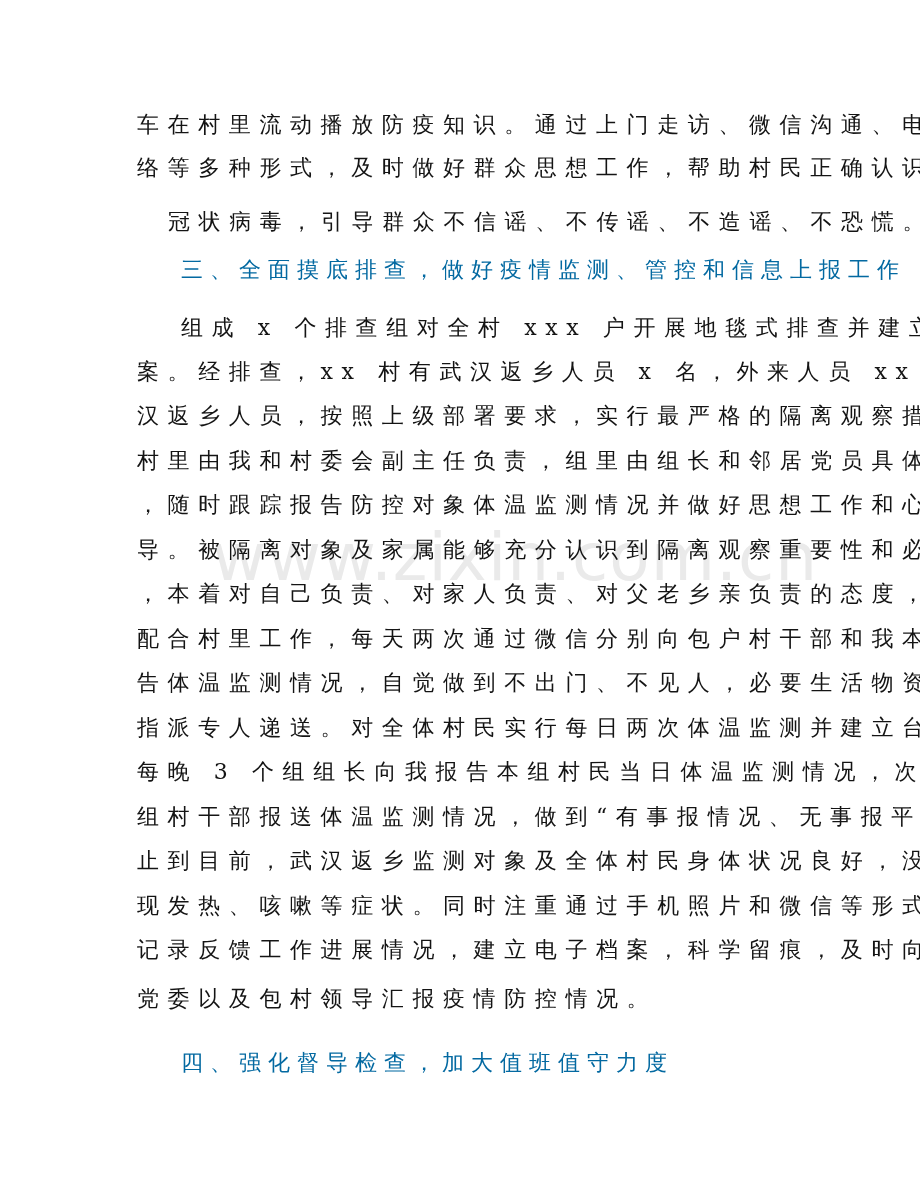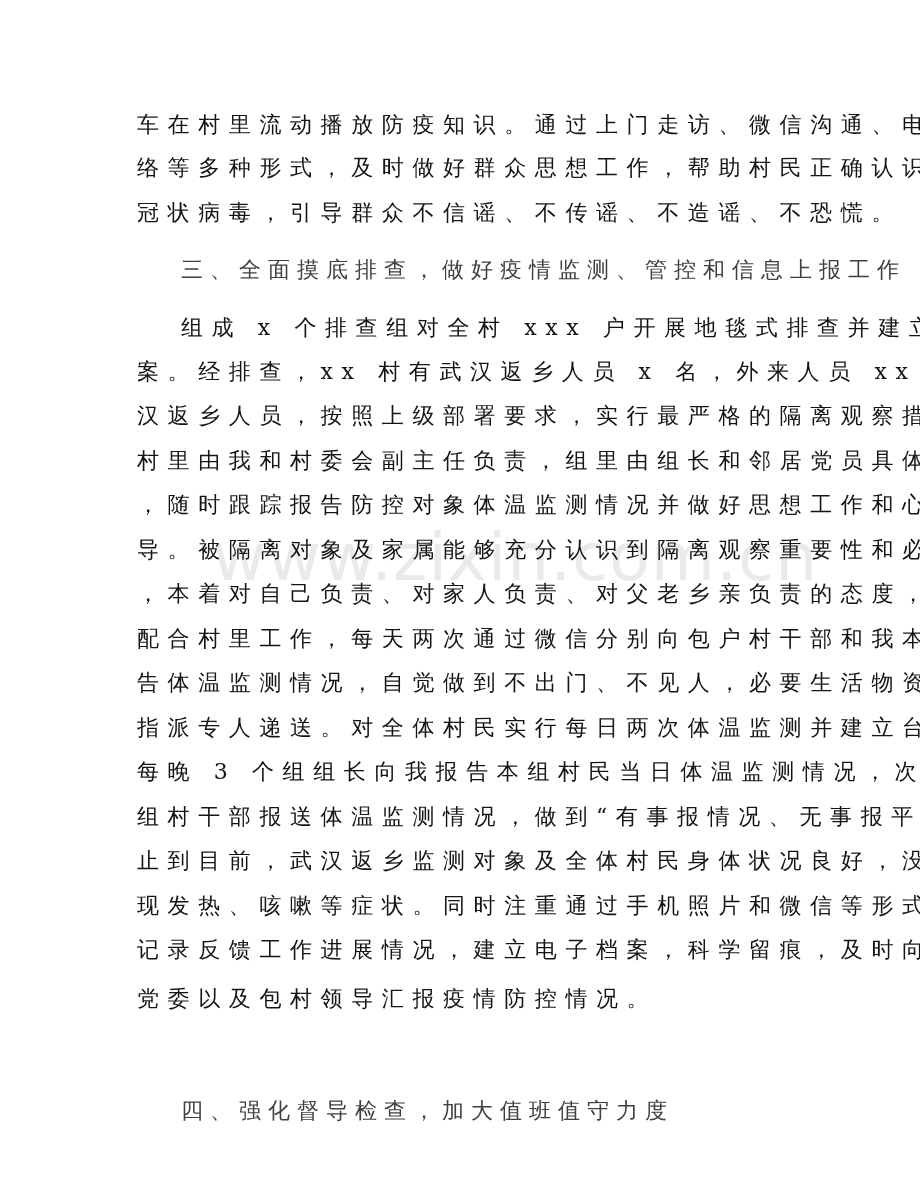--- a/index.html
+++ b/index.html
@@ -38,21 +38,21 @@
       left: 181px;
     }
     .heading {
       position: absolute;
       left: 181px;
       height: 30px;
       font-size: 22px;
       line-height: 30px;
       letter-spacing: 7px;
       white-space: nowrap;
-      color: #404040;
+      color: #0369a1;
     }
     .watermark {
       position: absolute;
       left: 212px;
       top: 522px;
       width: 500px;
       height: 72px;
       font-family: "DejaVu Sans", "Liberation Sans", sans-serif;
       font-size: 66px;
       line-height: 72px;
@@ -77,21 +77,21 @@
 
 <div class="page">
 
   <div class="watermark">www.zixin.com.cn</div>
 
   <div class="text-layer">
 
     <div>
       <div class="line" style="top:110px;">车在村里流动播放防疫知识。通过上门走访、微信沟通、电话联</div>
       <div class="line" style="top:153px;">络等多种形式，及时做好群众思想工作，帮助村民正确认识新型</div>
-      <div class="line" style="top:198px;">冠状病毒，引导群众不信谣、不传谣、不造谣、不恐慌。</div>
+      <div class="line" style="top:207px;margin-left:31px;">冠状病毒，引导群众不信谣、不传谣、不造谣、不恐慌。</div>
     </div>
 
     <div class="heading" style="top:255px;">三、全面摸底排查，做好疫情监测、管控和信息上报工作</div>
 
     <div>
       <div class="line indent" style="top:313px;">组成 x 个排查组对全村 xxx 户开展地毯式排查并建立排查档</div>
       <div class="line" style="top:357px;">案。经排查，xx 村有武汉返乡人员 x 名，外来人员 xx 名。对于武</div>
       <div class="line" style="top:401px;">汉返乡人员，按照上级部署要求，实行最严格的隔离观察措施，</div>
       <div class="line" style="top:446px;">村里由我和村委会副主任负责，组里由组长和邻居党员具体负责</div>
       <div class="line" style="top:490px;">，随时跟踪报告防控对象体温监测情况并做好思想工作和心理疏</div>
@@ -101,16 +101,16 @@
       <div class="line" style="top:668px;">告体温监测情况，自觉做到不出门、不见人，必要生活物资村里</div>
       <div class="line" style="top:713px;">指派专人递送。对全体村民实行每日两次体温监测并建立台账，</div>
       <div class="line" style="top:757px;">每晚 3 个组组长向我报告本组村民当日体温监测情况，次日向包</div>
       <div class="line" style="top:802px;">组村干部报送体温监测情况，做到“有事报情况、无事报平安”。截</div>
       <div class="line" style="top:846px;">止到目前，武汉返乡监测对象及全体村民身体状况良好，没有出</div>
       <div class="line" style="top:891px;">现发热、咳嗽等症状。同时注重通过手机照片和微信等形式及时</div>
       <div class="line" style="top:935px;">记录反馈工作进展情况，建立电子档案，科学留痕，及时向上级</div>
       <div class="line" style="top:984px;">党委以及包村领导汇报疫情防控情况。</div>
     </div>
 
-    <div class="heading" style="top:1096px;">四、强化督导检查，加大值班值守力度</div>
+    <div class="heading" style="top:1048px;">四、强化督导检查，加大值班值守力度</div>
 
   </div>
 </div>
 
 </body></html>

